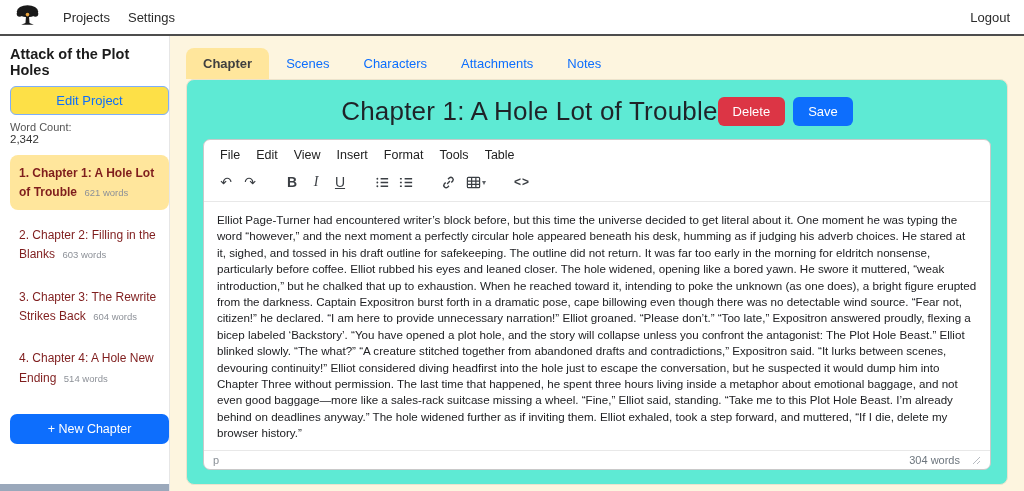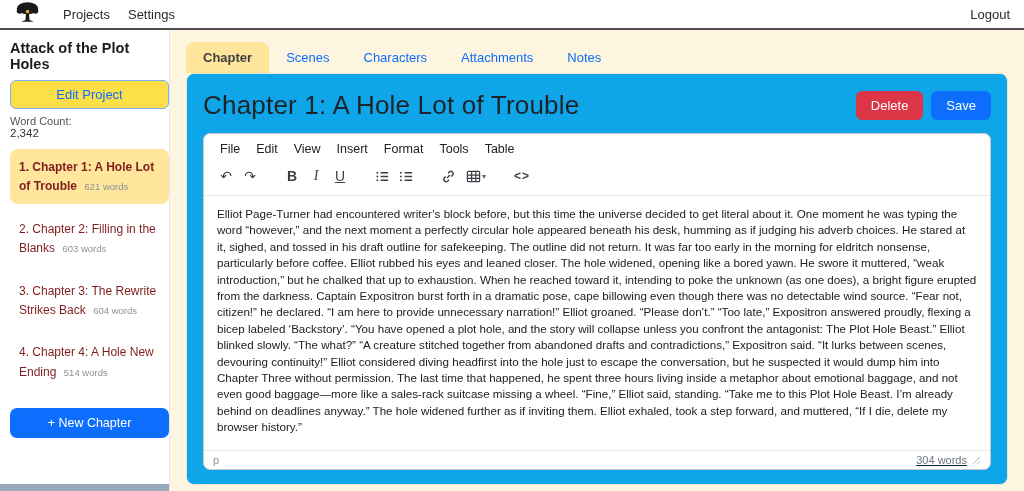--- a/index.html
+++ b/index.html
@@ -1,21 +1,21 @@
 <!DOCTYPE html>
 <html><head>
 <meta charset="utf-8">
 <style>
   * { box-sizing: border-box; margin: 0; padding: 0; }
   html,body { width:1024px; height:491px; overflow:hidden; }
   body { font-family:"Liberation Sans", sans-serif; background:#fdf5df; color:#212529; }
   .app { display:flex; flex-direction:column; height:100%; }
 
   
-  .navbar { flex:none; height:30px; background:#fff; border-bottom:2px solid #4d4d4d;
+  .navbar { flex:none; height:36px; background:#fff; border-bottom:2px solid #4d4d4d;
             display:flex; align-items:center; padding:0 14px; }
   .brand { display:flex; align-items:center; margin-right:22px; cursor:pointer; }
   .nav-link { font-size:13px; color:#2b2b2b; margin-right:18px; cursor:pointer; }
   .nav-spacer { flex:1; }
   .logout { font-size:13px; color:#2b2b2b; cursor:pointer; }
 
   
   .body-row { flex:1; display:flex; min-height:0; position:relative; }
 
   
@@ -40,22 +40,22 @@
   .h-scrollbar .thumb { width:100%; height:100%; background:#9aa8bb; cursor:pointer; }
 
   
   .main { flex:1; min-width:0; background:#fdf5df; padding:12px 16px 6px 16px;
           display:flex; flex-direction:column; }
   .tabs { flex:none; display:flex; }
   .tab { font-size:13px; color:#0d6efd; padding:8px 17px; cursor:pointer;
          border-radius:8px 8px 0 0; }
   .tab.active { background:#ffe69c; color:#3f3f3f; font-weight:600; }
 
-  .card { flex:1; min-height:0; background:#0ea5e9; border:1px solid #ece3cc; border-radius:8px;
-          padding:14px 16px 14px 16px; display:flex; flex-direction:column; }
+  .card { flex:1; min-height:0; background:#5eead4; border:1px solid #ece3cc; border-radius:8px;
+          padding:14px 16px 14px 16px; display:flex; flex-direction:column;align-items:center; }
   .head-row { flex:none; display:flex; align-items:center; justify-content:space-between;
               margin:2px 0 12px 0; }
   .chapter-heading { font-size:26px; font-weight:400; color:#1f2328; letter-spacing:0.2px; }
   .head-actions { display:flex; gap:8px; }
   .btn-sm { border:none; color:#fff; font-size:13px; padding:7px 15px; border-radius:6px;
             cursor:pointer; font-family:inherit; }
 
   
   .editor { flex:1; min-height:0; background:#fff; border:1px solid #c9c9c9; border-radius:7px;
             display:flex; flex-direction:column; overflow:hidden; }
@@ -69,21 +69,21 @@
   .tb-bold { font-weight:bold; }
   .tb-italic { font-style:italic; font-family:"Liberation Serif", serif; }
   .tb-underline { text-decoration:underline; }
   .tb-code { font-size:12px; letter-spacing:1px; font-weight:bold; }
   .tb-chevron { font-size:8px; margin-left:1px; color:#5f6368; }
   .content-area { flex:1; min-height:0; overflow:auto; padding:10px 13px; cursor:text; }
   .content-area p { font-size:11.6px; line-height:16.4px; color:#202124; }
   .statusbar { flex:none; display:flex; align-items:center; justify-content:space-between;
                border-top:1px solid #e8e8e8; padding:3px 9px; }
   .status-path { font-size:11px; color:#8a9097; }
-  .status-right { display:flex; align-items:center; gap:5px;text-decoration:underline; }
+  .status-right { display:flex; align-items:center; gap:12px; }
   .status-words { font-size:11px; color:#6c757d; cursor:pointer; }
   .resize-grip { cursor:nwse-resize; display:flex; }
 </style>
 </head>
 <body>
 
 <div class="app">
 
   <div class="navbar">
     <div class="brand">

